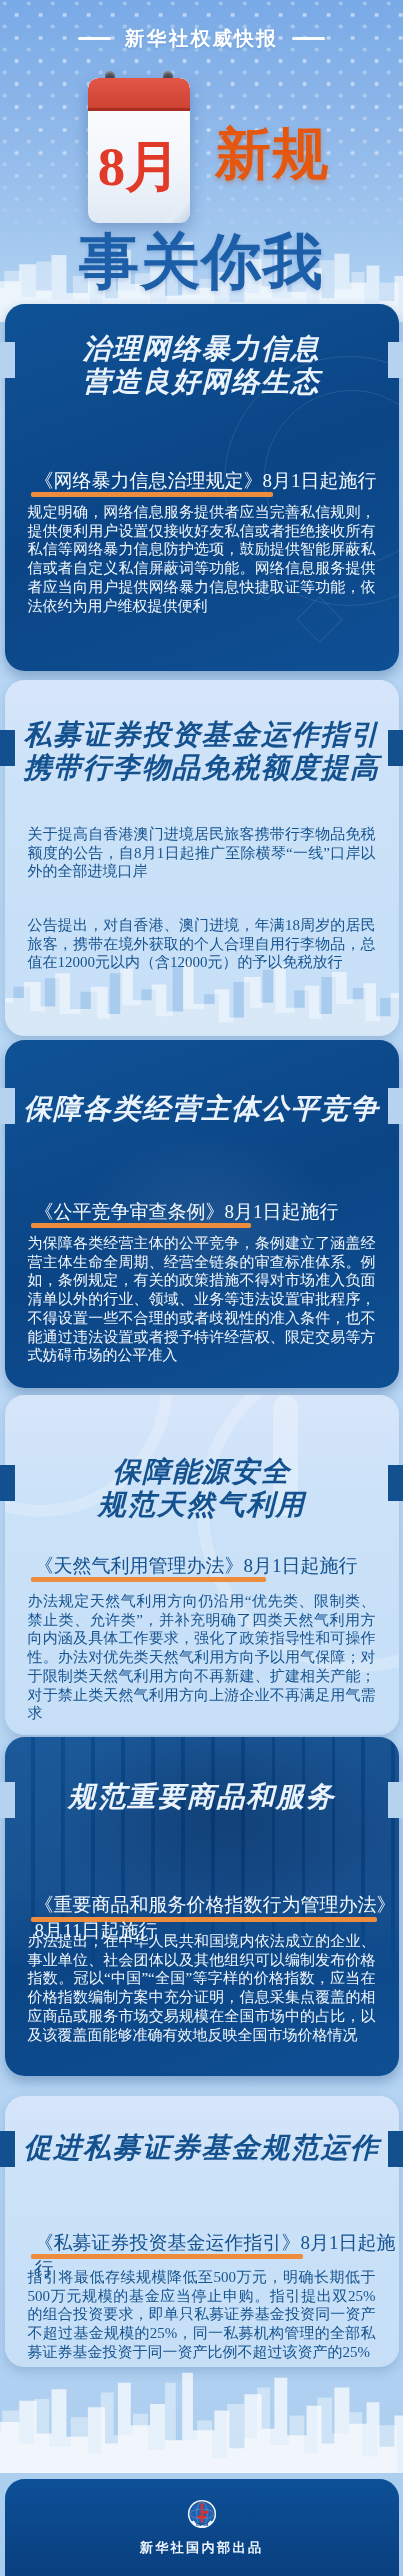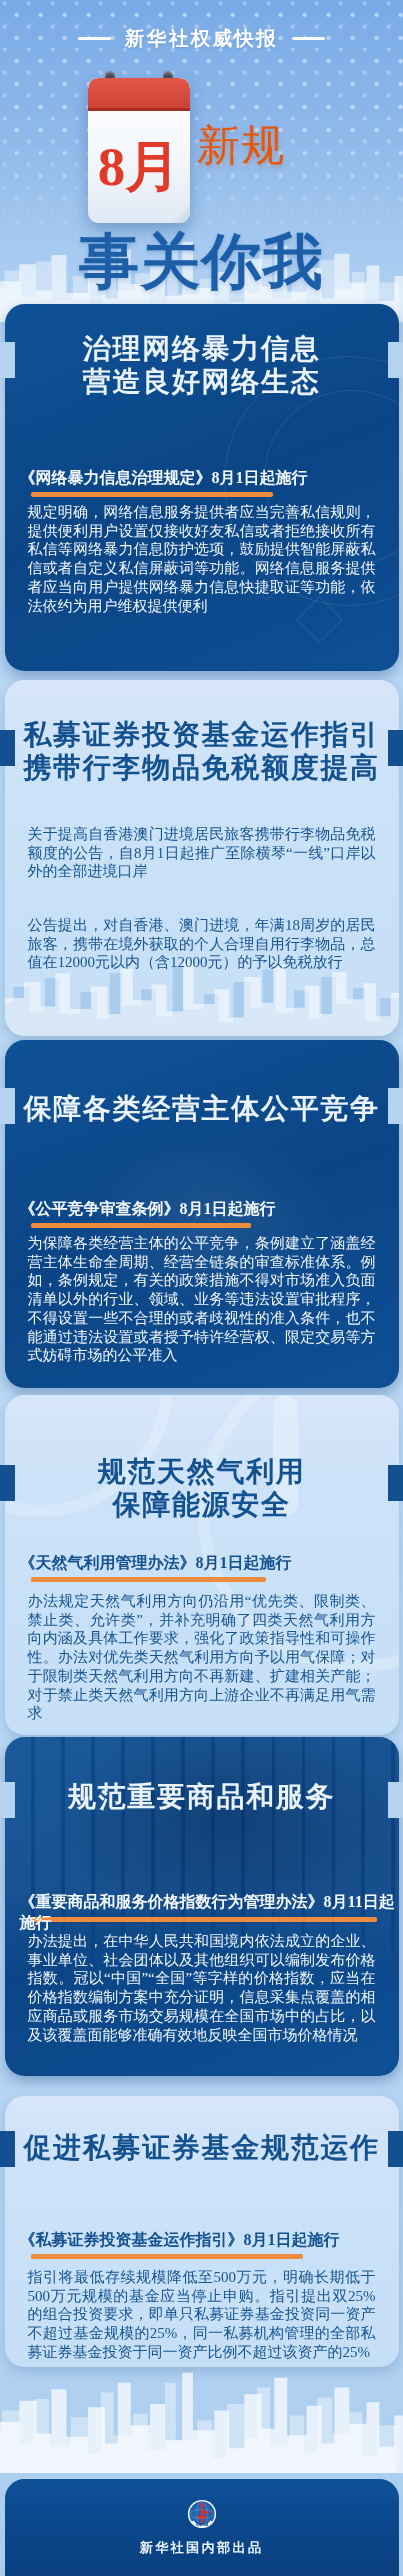--- a/index.html
+++ b/index.html
@@ -26,37 +26,37 @@
   .cal-band{position:absolute;top:0;left:0;right:0;height:30px;
     background:linear-gradient(180deg,#e25648,#cf4335);border-bottom:3.5px solid #a92d22;
     border-radius:10.4px 10.4px 0 0;}
   .ring{position:absolute;top:-7.5px;width:9.8px;height:28px;border-radius:5.2px;
     background:linear-gradient(180deg,#565a63,#15171b);box-shadow:inset 0 1.7px 2.3px rgba(255,255,255,.35);}
   .cal-month{position:absolute;top:33px;left:0;right:0;bottom:0;display:flex;align-items:center;
     justify-content:center;font-size:55px;font-weight:900;color:#e23a28;
     font-family:"Liberation Serif",serif;}
   .cal-curl{position:absolute;right:0;bottom:0;width:26.5px;height:26.5px;
     background:linear-gradient(315deg,#c2d0e2 0%,#e7eef7 46%,rgba(255,255,255,0) 52%);}
-  .headline-accent{position:absolute;left:197px;top:120px;font-size:43px;line-height:1.2;
-    font-weight:400;color:#e5570e;letter-spacing:1.2px;text-shadow:0 2.9px 5.8px rgba(160,60,0,.28);}
+  .headline-accent{position:absolute;left:215px;top:120px;font-size:56px;line-height:1.2;
+    font-weight:700;color:#e5570e;letter-spacing:1.2px;text-shadow:0 2.9px 5.8px rgba(160,60,0,.28);}
   .headline-main{position:absolute;left:0;top:226px;width:100%;text-align:center;
     font-size:60px;line-height:1.2;font-weight:900;color:#1c5fa8;letter-spacing:1.2px;
     text-shadow:0 2.3px 4.6px rgba(25,75,145,.22);}
   .skyline{position:absolute;left:0;width:100%;pointer-events:none;}
   
   .panel{position:absolute;left:4.6px;width:394px;border-radius:19.6px;overflow:hidden;}
   .panel.dark{background:linear-gradient(160deg,#0f5296 0%,#0b4586 50%,#0e4f93 100%);
     box-shadow:0 5.8px 11.5px rgba(12,55,115,.30);}
   .panel.light{background:linear-gradient(180deg,#d7e5fa 0%,#cbe2f8 30%,#c6dff7 100%);
     box-shadow:0 4.6px 10.4px rgba(12,55,115,.16);}
   .sec-title{position:absolute;left:0;width:100%;margin:0;text-align:center;
-    font-size:28px;line-height:33px;font-weight:900;letter-spacing:1.7px;z-index:2;}
+    font-size:28px;line-height:33px;font-weight:900;letter-spacing:1.7px;z-index:2;font-style:italic;}
   .panel.dark .sec-title{color:#eaf3fc;}
   .panel.light .sec-title{color:#14518f;}
-  .law{position:absolute;left:15px;font-size:16px;font-weight:700;z-index:2;
+  .law{position:absolute;left:30px;font-size:19px;font-weight:400;z-index:2;
     font-family:"Liberation Serif",serif;}
   .panel.dark .law{color:#f5faff;}
   .panel.light .law{color:#14518f;}
   .law-bar{position:absolute;left:26.5px;height:5.2px;border-radius:1.7px;background:#ee8c3e;z-index:1;}
   .body-text{position:absolute;left:23px;right:23px;margin:0;font-size:15px;line-height:18.7px;
     text-align:justify;font-family:"Liberation Serif",serif;z-index:2;}
   .panel.dark .body-text{color:#f2f7fd;}
   .panel.light .body-text{color:#175490;}
   .tab{position:absolute;width:15px;height:36px;z-index:4;}
   .tab.light{background:#b5d3ef;}
@@ -152,22 +152,22 @@
     <p class="body-text" style="top:194px">为保障各类经营主体的公平竞争，条例建立了涵盖经营主体生命全周期、经营全链条的审查标准体系。例如，条例规定，有关的政策措施不得对市场准入负面清单以外的行业、领域、业务等违法设置审批程序，不得设置一些不合理的或者歧视性的准入条件，也不能通过违法设置或者授予特许经营权、限定交易等方式妨碍市场的公平准入</p>
   </section>
   <div class="tab light" style="left:0;top:1088px"></div>
   <div class="tab light" style="right:0;top:1088px"></div>
 
   <section class="panel light" style="top:1395px;height:340px">
     <div class="pipe" style="width:242px;height:242px;left:-98px;top:-144px"></div>
     <div class="pipe" style="width:299px;height:299px;right:-121px;top:-46px"></div>
     <div class="pipe-bar" style="left:268px;top:0;height:121px"></div>
     <h2 class="sec-title" style="top:60px">
+      <span style="display:block">保障能源安全</span>
       <span style="display:block">规范天然气利用</span>
-      <span style="display:block">保障能源安全</span>
     </h2>
     <div class="law" style="top:158px">《天然气利用管理办法》8月1日起施行</div>
     <div class="law-bar" style="top:182px;width:235px"></div>
     <p class="body-text" style="top:197px">办法规定天然气利用方向仍沿用“优先类、限制类、禁止类、允许类”，并补充明确了四类天然气利用方向内涵及具体工作要求，强化了政策指导性和可操作性。办法对优先类天然气利用方向予以用气保障；对于限制类天然气利用方向不再新建、扩建相关产能；对于禁止类天然气利用方向上游企业不再满足用气需求</p>
   </section>
   <div class="tab dark" style="left:0;top:1465px"></div>
   <div class="tab dark" style="right:0;top:1465px"></div>
 
   <section class="panel dark" style="top:1737px;height:339px">
     <div class="scrim5"></div>

